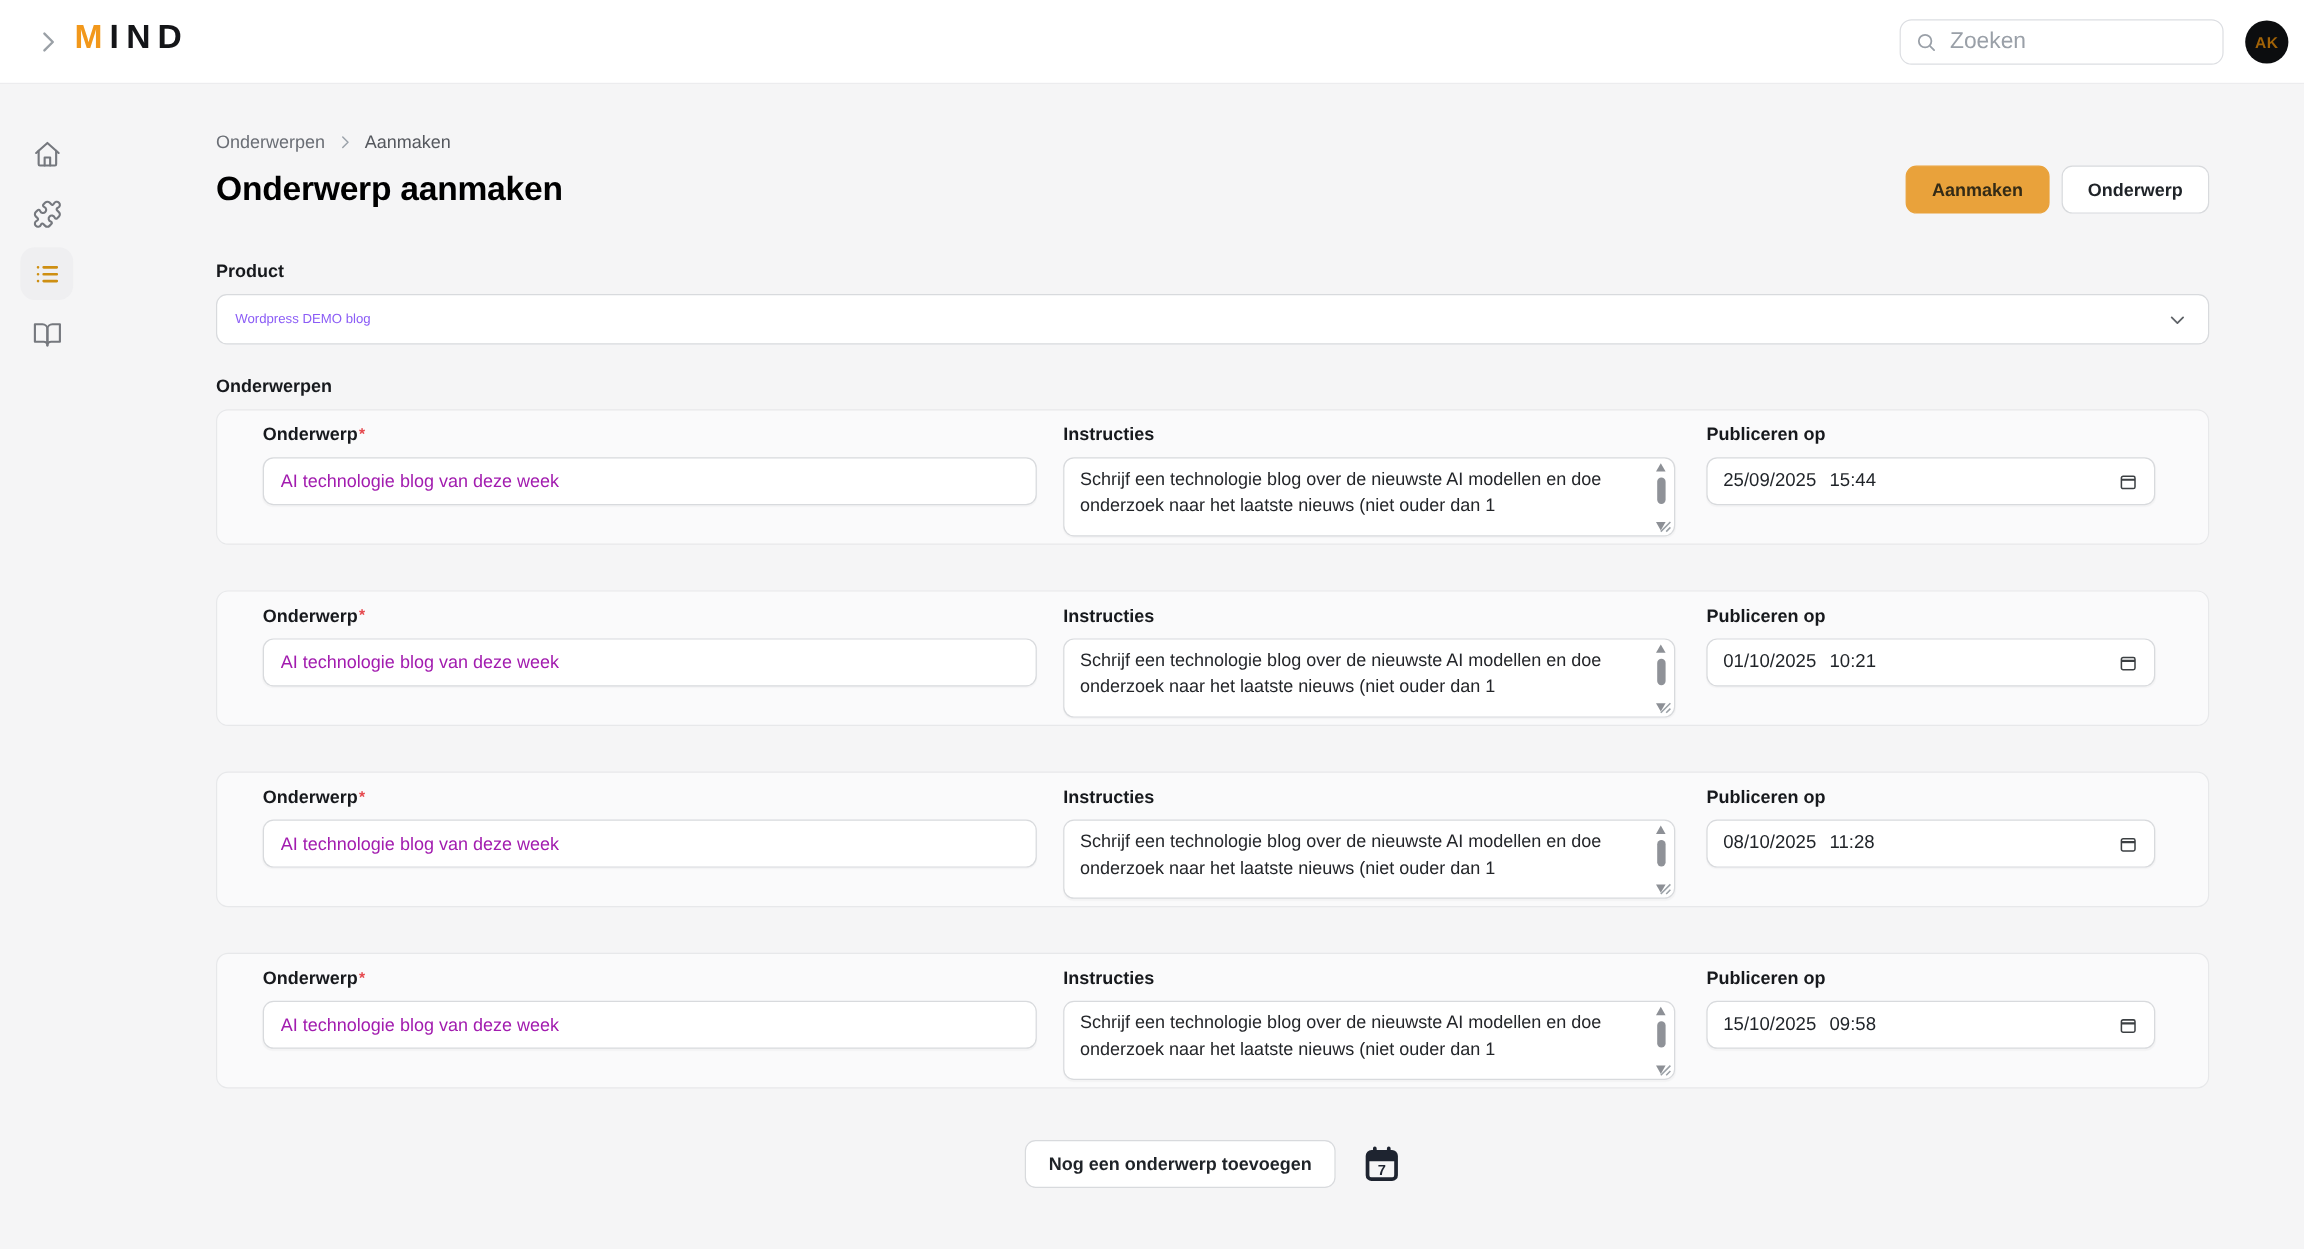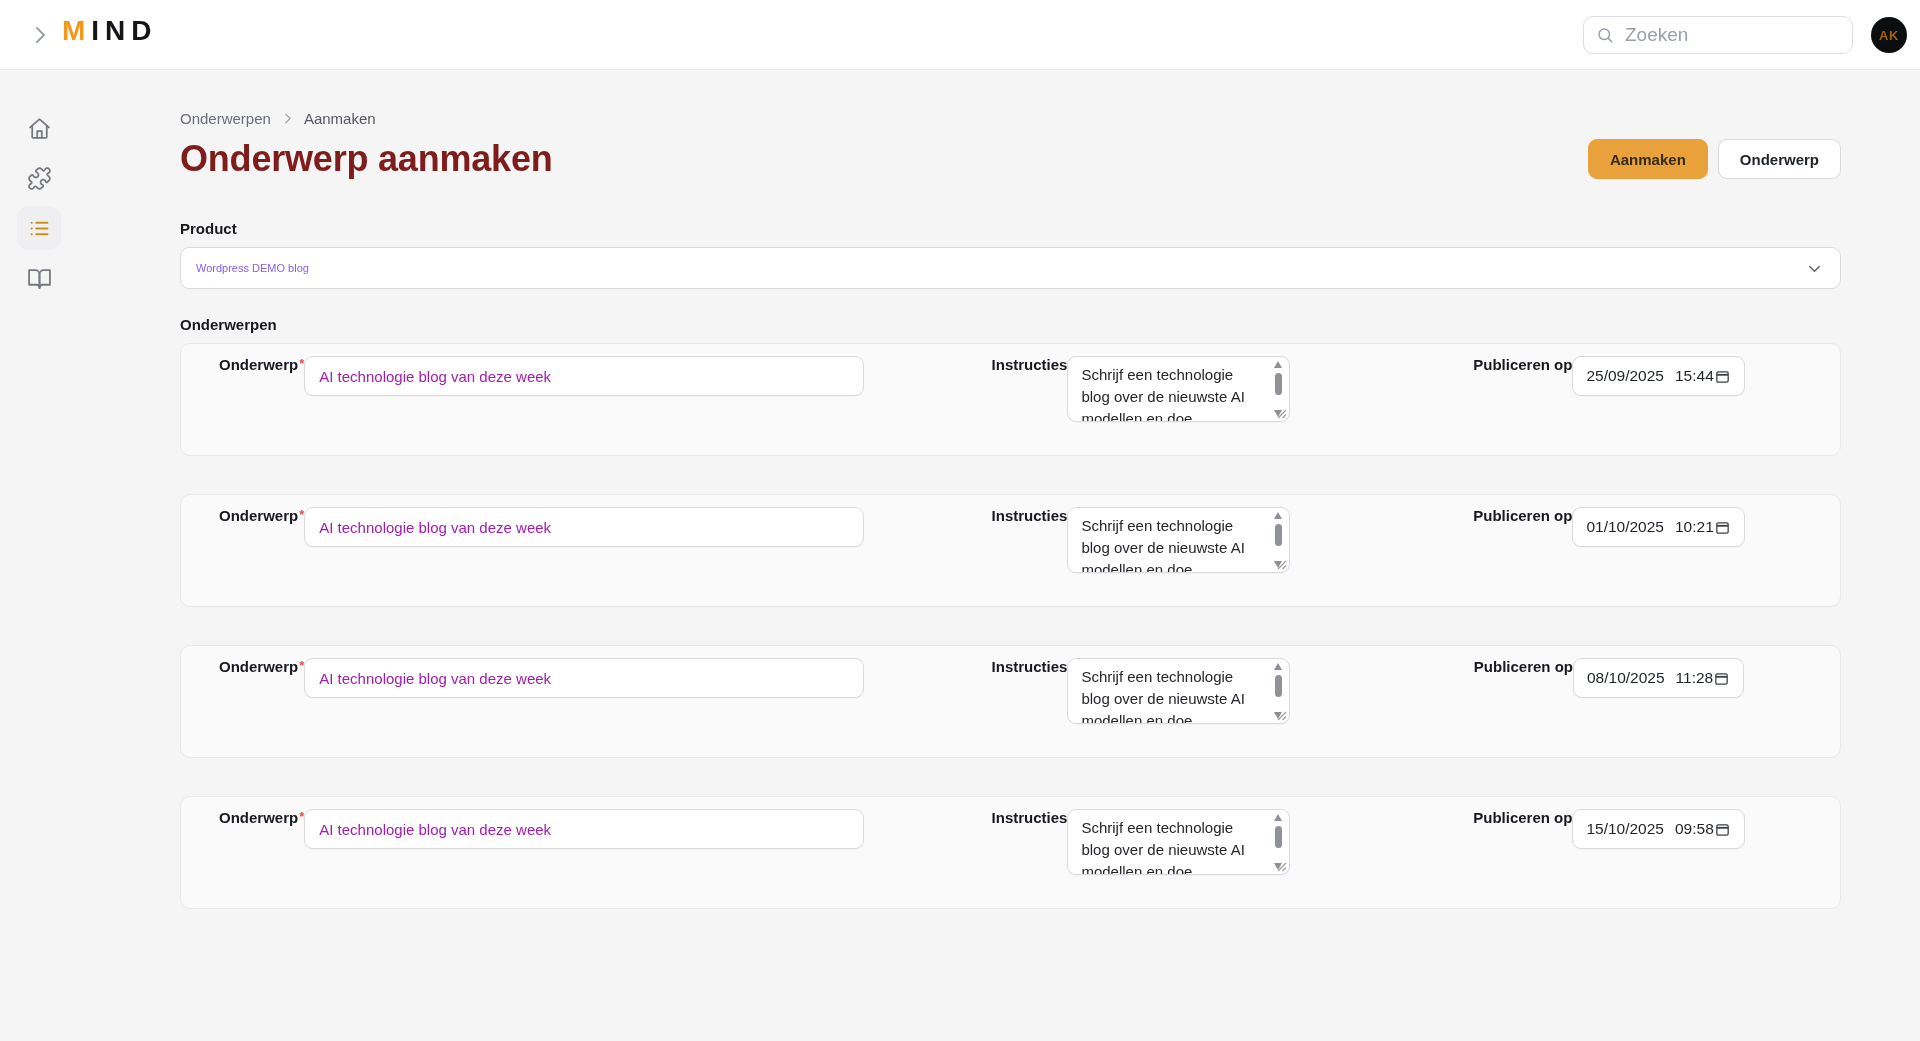--- a/index.html
+++ b/index.html
@@ -59,21 +59,21 @@
   
   .main{position:absolute;left:180px;top:70px;width:1661px;}
   .breadcrumb{
     margin-top:40px;display:flex;align-items:center;gap:9px;
     font-size:15px;color:#6A6E75;
   }
   .breadcrumb .crumb{cursor:pointer;}
   .breadcrumb .crumb-current{color:#55585E;}
   .breadcrumb .sep{color:#9CA3AB;display:flex;}
   .title-row{margin-top:11px;display:flex;align-items:center;justify-content:space-between;}
-  .page-title{margin:0;font-size:36px;font-weight:700;color:#7f1d1d;letter-spacing:-.2px;}
+  .page-title{margin:0;font-size:28px;font-weight:700;color:#000000;letter-spacing:-.2px;}
   .actions{display:flex;gap:10px;}
   .btn{
     height:40px;border-radius:9px;font-family:inherit;font-size:15px;font-weight:600;
     padding:0 21px;cursor:pointer;box-sizing:border-box;
   }
   .btn-primary{background:var(--accent,#E9A23B);border:1px solid var(--accent,#E9A23B);color:#342B16;}
   .btn-secondary{background:#FFFFFF;border:1px solid #D8DADD;color:#1F2328;}
 
   .field-label{font-size:15px;font-weight:600;color:#17191D;}
   .product-label{margin-top:40px;}
@@ -85,21 +85,21 @@
   .select .chev{color:#5F6368;display:flex;}
 
   .section-label{margin-top:27px;}
 
   .cards{margin-top:10px;display:flex;flex-direction:column;gap:38px;}
   .card{
     height:113px;background:#FAFAFB;border:1px solid #E7E8EA;border-radius:10px;
     box-sizing:border-box;padding:12px 30px 0 38px;
     display:flex;gap:22px;
   }
-  .field{display:flex;flex-direction:row;justify-content:center;}
+  .field{display:flex;flex-direction:column;}
   .field .field-label{margin-bottom:9px;height:18px;}
   .req{color:#E5484D;font-size:13px;vertical-align:top;margin-left:1px;}
   .f-topic{width:645px;}
   .f-instr{width:510px;margin-left:0px;}
   .f-publish{width:374px;margin-left:4px;}
 
   .text-input{
     height:40px;border:1px solid #D8DADD;border-radius:9px;background:#fff;
     font-family:inherit;font-size:15px;color:#a21caf;padding:12px 14px;outline:none;
     box-shadow:0 1px 1px rgba(20,22,25,.03);box-sizing:border-box;width:100%;
@@ -370,15 +370,26 @@
                   <rect x="4" y="5.5" width="16" height="14.5" rx="2"></rect>
                   <path d="M4 9.6h16" stroke-width="2.6"></path>
                 </svg>
             </span>
           </div>
         </div>
       </section>
 
     </div>
 
+    <div class="footer-row">
+      <button class="add-btn">Nog een onderwerp toevoegen</button>
+      <span class="calendar-badge">
+        <svg width="31" height="31" viewBox="0 0 24 24">
+          <path d="M7.5 1.6v3.2M16.5 1.6v3.2" stroke="#1E2430" stroke-width="2.4" stroke-linecap="round" fill="none"></path>
+          <rect x="2.8" y="3.8" width="18.4" height="17.6" rx="2.6" fill="none" stroke="#1E2430" stroke-width="2.4"></rect>
+          <path d="M2.8 6.4a2.6 2.6 0 0 1 2.6-2.6h13.2a2.6 2.6 0 0 1 2.6 2.6v3.4H2.8z" fill="#1E2430"></path>
+          <text x="12" y="18.6" text-anchor="middle" font-size="9.5" font-weight="bold" fill="#1E2430" font-family="Liberation Sans, sans-serif">7</text>
+        </svg>
+      </span>
+    </div>
 
   </main>
 </div>
 
 </body></html>

